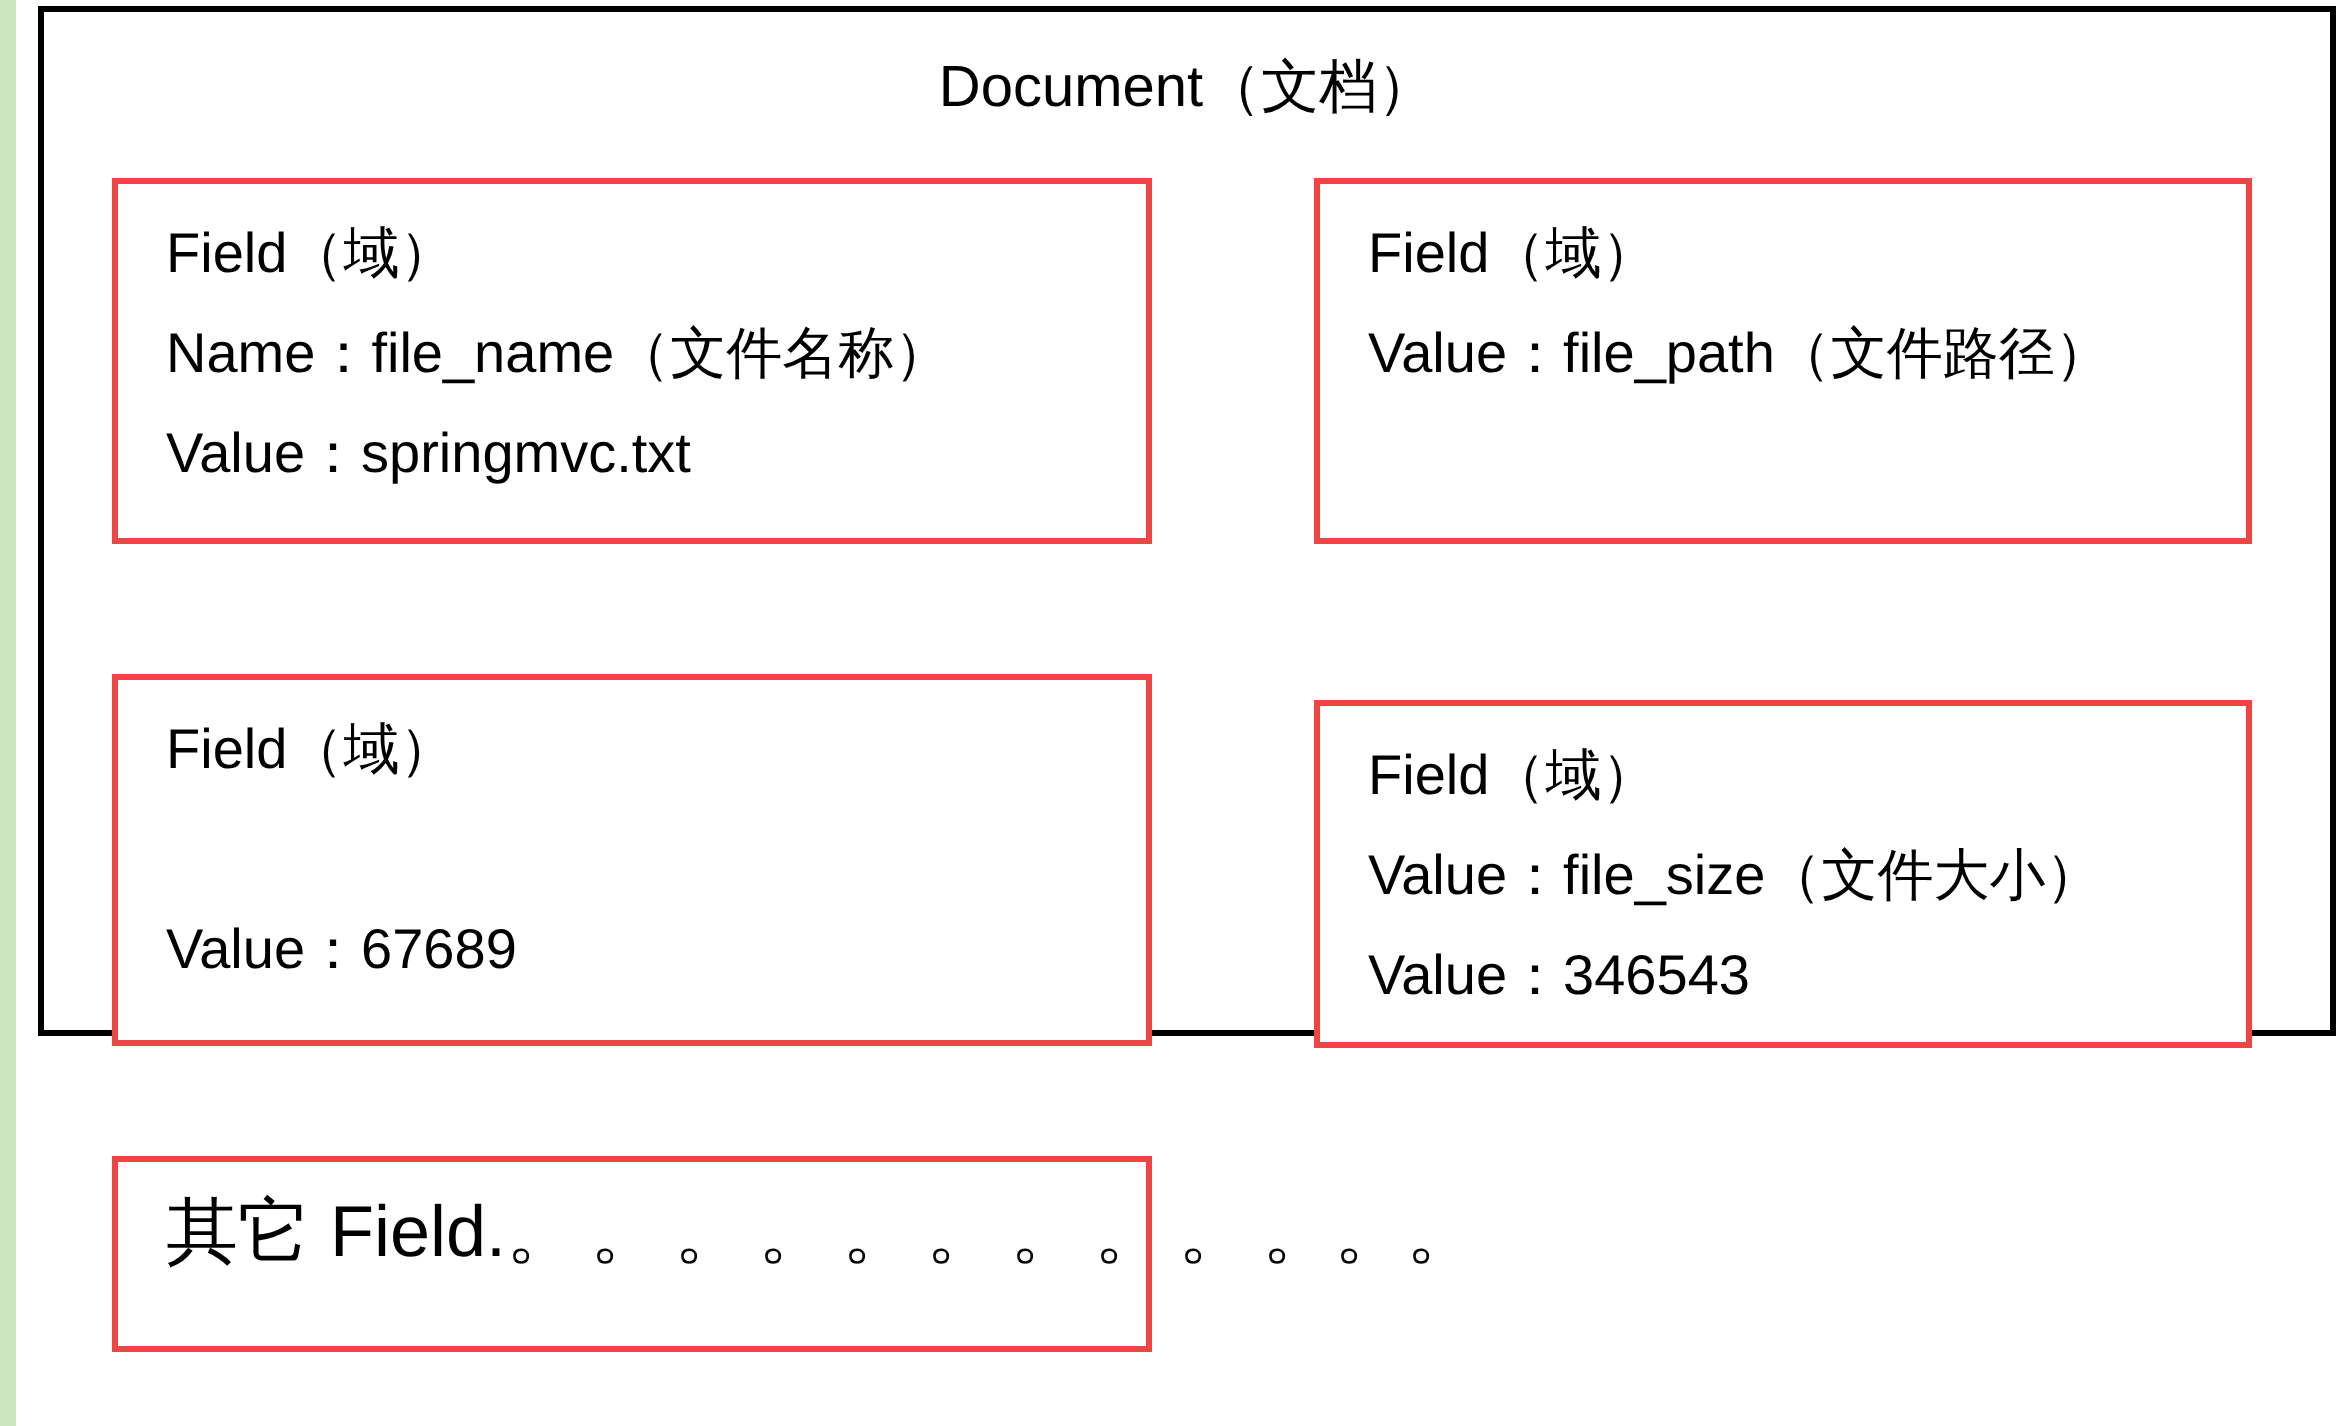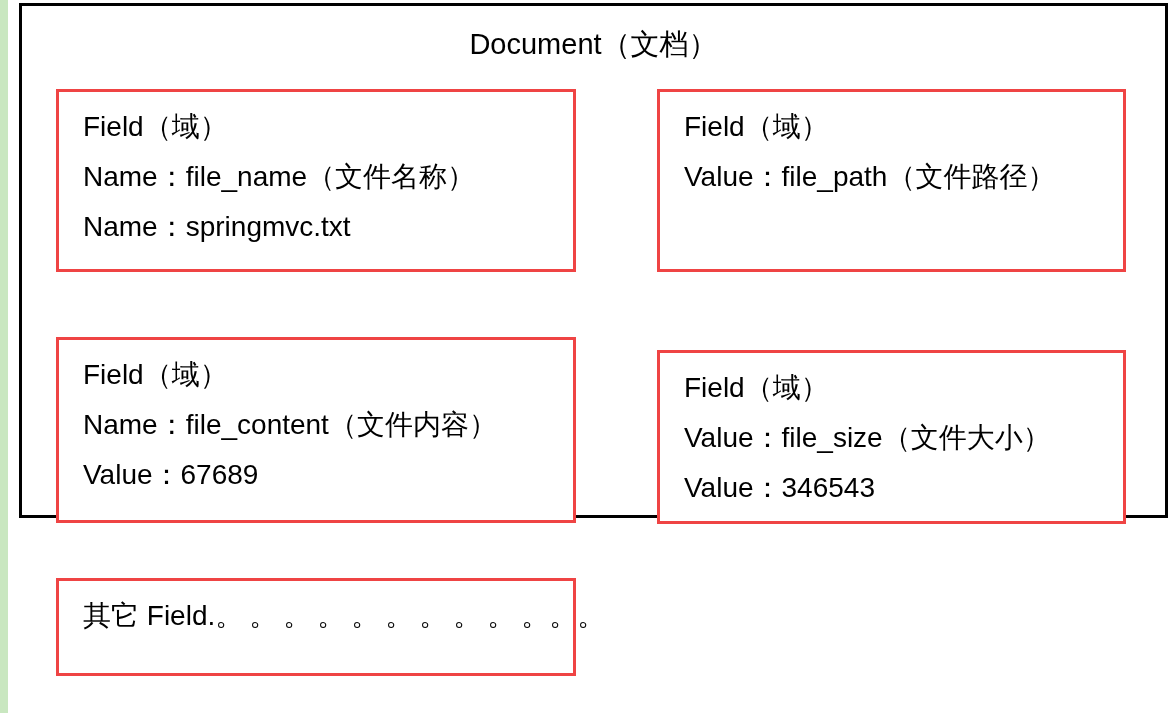--- a/index.html
+++ b/index.html
@@ -75,49 +75,48 @@
   #field-box-other {
     left: 34px;
     top: 572px;
     width: 520px;
     height: 98px;
   }
   #field-box-other .line.other {
     position: absolute;
     left: 24px;
     top: 20px;
-    font-size: 28px;
+    font-size: 36px;
     line-height: 30px;
     white-space: nowrap;
   }
   .dots-wide { letter-spacing: 6px; }
 </style>
 </head>
 <body>
 
 <div id="left-strip"></div>
 
 <div id="document-box">
 
   <div id="document-title">Document（文档）</div>
 
   <div class="field-box" id="field-box-file-name">
     <div class="line l1">Field（域）</div>
     <div class="line l2">Name：file_name（文件名称）</div>
-    <div class="line l3">Name：springmvc.txt</div>
+    <div class="line l3">Value：springmvc.txt</div>
   </div>
 
   <div class="field-box" id="field-box-file-path">
     <div class="line l1">Field（域）</div>
     <div class="line l2">Value：file_path（文件路径）</div>
   </div>
 
   <div class="field-box" id="field-box-file-content">
     <div class="line l1">Field（域）</div>
-    <div class="line l2">Name：file_content（文件内容）</div>
     <div class="line l3">Value：67689</div>
   </div>
 
   <div class="field-box" id="field-box-file-size">
     <div class="line l1">Field（域）</div>
     <div class="line l2">Value：file_size（文件大小）</div>
     <div class="line l3">Value：346543</div>
   </div>
 
   <div class="field-box" id="field-box-other">

